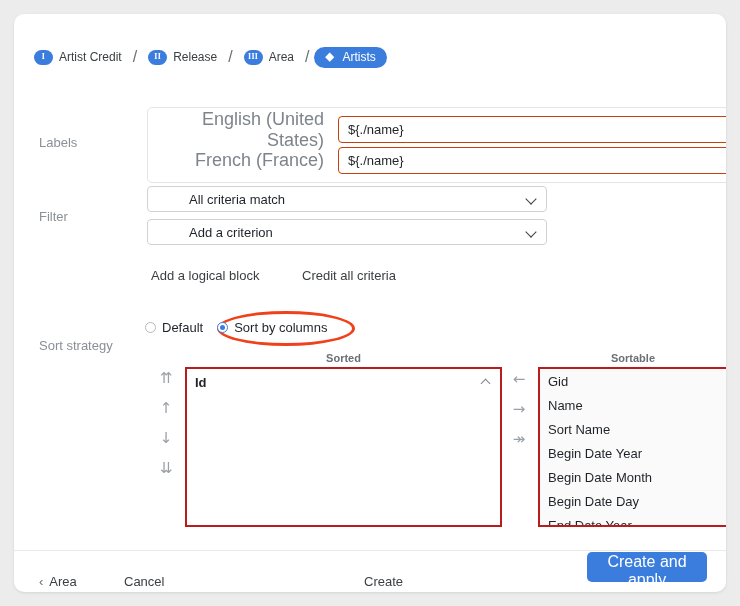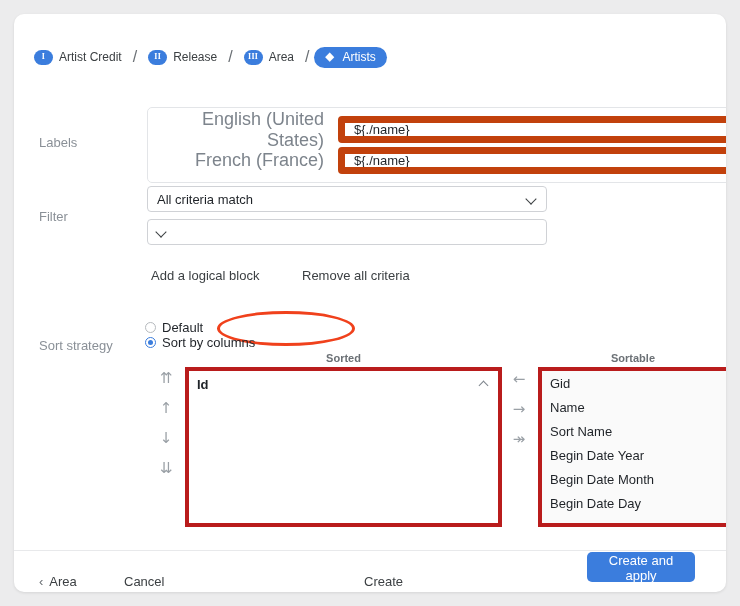--- a/index.html
+++ b/index.html
@@ -113,21 +113,21 @@
     width: 190px;
     text-align: right;
     padding-right: 14px;
     color: #7d848c;
     font-size: 18px;
     box-sizing: border-box;
   }
   .text-input {
     flex: 1;
     height: 27px;
-    border: 7px solid #c2410c;
+    border: 1px solid #c2410c;
     border-radius: 4px;
     background: #ffffff;
     font-family: "Liberation Sans", sans-serif;
     font-size: 13px;
     color: #1f2328;
     padding: 0 9px;
     box-sizing: border-box;
     margin-right: 9px;
     outline: none;
   }
@@ -142,21 +142,21 @@
     border-radius: 4px;
     background: #ffffff;
     box-sizing: border-box;
     display: flex;
     align-items: center;
     padding: 0 9px;
     font-size: 13px;
     color: #1f2328;
     cursor: pointer;
   }
-  .select .sel-text { flex: 1; }
+  .select .sel-text { flex: 1; margin-left: 32px; }
   .chev-down {
     width: 10px;
     height: 10px;
     position: relative;
   }
   .chev-down::before {
     content: "";
     position: absolute;
     left: 0; top: 1px;
     width: 7px; height: 7px;
@@ -175,21 +175,22 @@
     padding: 0;
     font-family: "Liberation Sans", sans-serif;
   }
 
   
   .radio-group {
     position: absolute;
     left: 131px;
     top: 306px;
     display: flex;
-    flex-direction: column;
+    align-items: center;
+    gap: 14px;
   }
   .radio-item {
     display: flex;
     align-items: center;
     gap: 6px;
     cursor: pointer;
     position: relative;
     z-index: 2;
   }
   .radio-dot {
@@ -231,21 +232,21 @@
   
   .list-caption {
     position: absolute;
     font-size: 11px;
     color: #6b7075;
     text-align: center;
     font-weight: bold;
   }
   .listbox {
     position: absolute;
-    border: 4px solid #b91c1c;
+    border: 2px solid #b91c1c;
     background: #ffffff;
     box-sizing: border-box;
     overflow: hidden;
   }
   .listbox.sorted {
     left: 171px;
     top: 353px;
     width: 317px;
     height: 160px;
   }
@@ -338,27 +339,27 @@
     padding: 0;
     font-family: "Liberation Sans", sans-serif;
     display: flex;
     align-items: center;
     gap: 6px;
   }
   .btn-primary {
     position: absolute;
     left: 573px;
     top: 538px;
-    width: 108px;
+    width: 120px;
     height: 30px;
     background: #3b7ddd;
     color: #ffffff;
     border: none;
     border-radius: 5px;
-    font-size: 13px;
+    font-size: 16px;
     font-family: "Liberation Sans", sans-serif;
     cursor: pointer;
   }
   .back-chev {
     font-size: 13px;
     color: #6b7075;
   }
 </style>
 </head>
 <body>
@@ -398,24 +399,25 @@
       <input class="text-input" type="text" value="${./name}" style="">
     </div>
   </div>
 
   <div class="row-label" style="top:179px;">Filter</div>
   <div class="select" style="top:172px;">
     <span class="sel-text">All criteria match</span>
     <span class="chev-down"></span>
   </div>
   <div class="select" style="top:205px;">
+    <span class="sel-text">Add a criterion</span>
     <span class="chev-down"></span>
   </div>
   <button class="link-btn" style="left:137px; top:254px;text-align:center;">Add a logical block</button>
-  <button class="link-btn" style="left:288px; top:254px;">Remove all criteria</button>
+  <button class="link-btn" style="left:288px; top:254px;">Credit all criteria</button>
 
   <div class="row-label" style="top:308px;">Sort strategy</div>
   <div class="annot-ellipse"></div>
   <div class="radio-group">
     <div class="radio-item">
       <span class="radio-dot"></span>
       <span class="radio-text">Default</span>
     </div>
     <div class="radio-item">
       <span class="radio-dot checked"></span>

